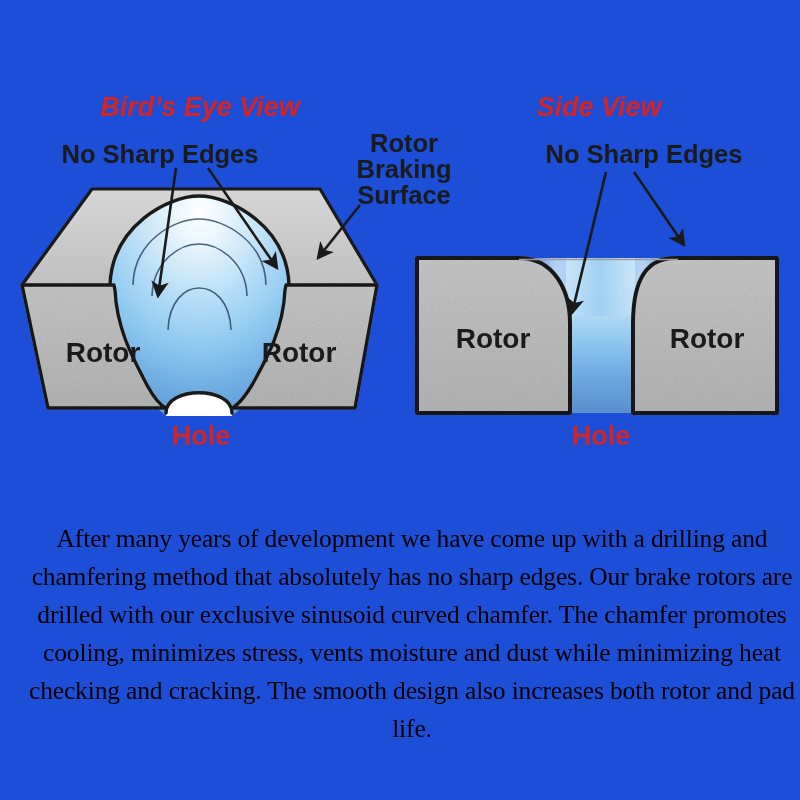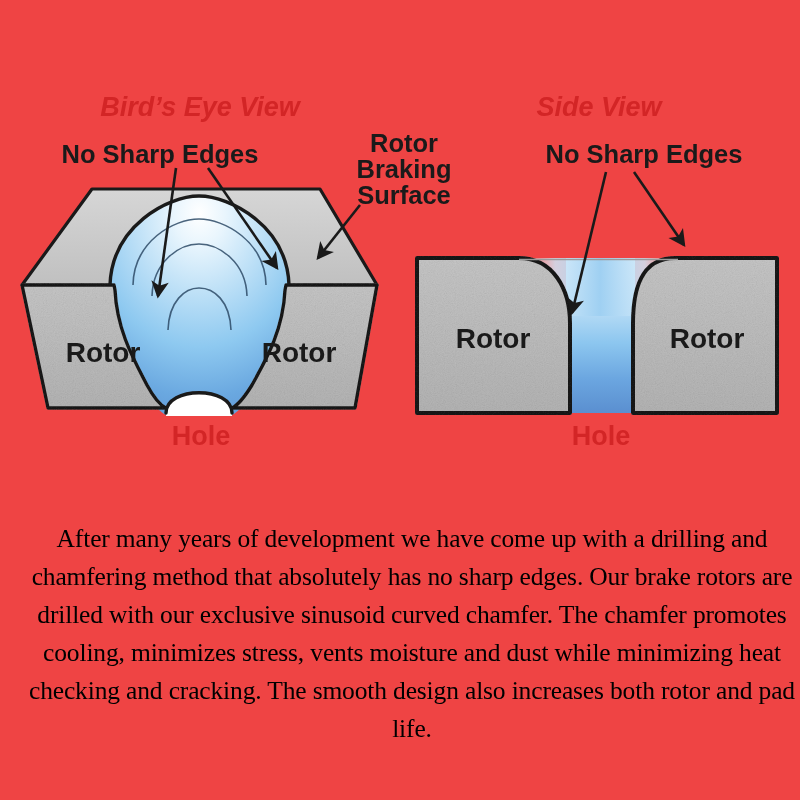--- a/index.html
+++ b/index.html
@@ -11,21 +11,21 @@
     width: 800px;
     height: 800px;
     font-family: "Liberation Sans", sans-serif;
     -webkit-font-smoothing: antialiased;
   }
   #page {
     position: relative;
     width: 800px;
     height: 800px;
     overflow: hidden;
-    background: #ef4444;
+    background: #1d4ed8;
   }
   #figure-svg {
     position: absolute;
     left: 0;
     top: 0;
     width: 800px;
     height: 500px;
     display: block;
   }
   .caption-block {

